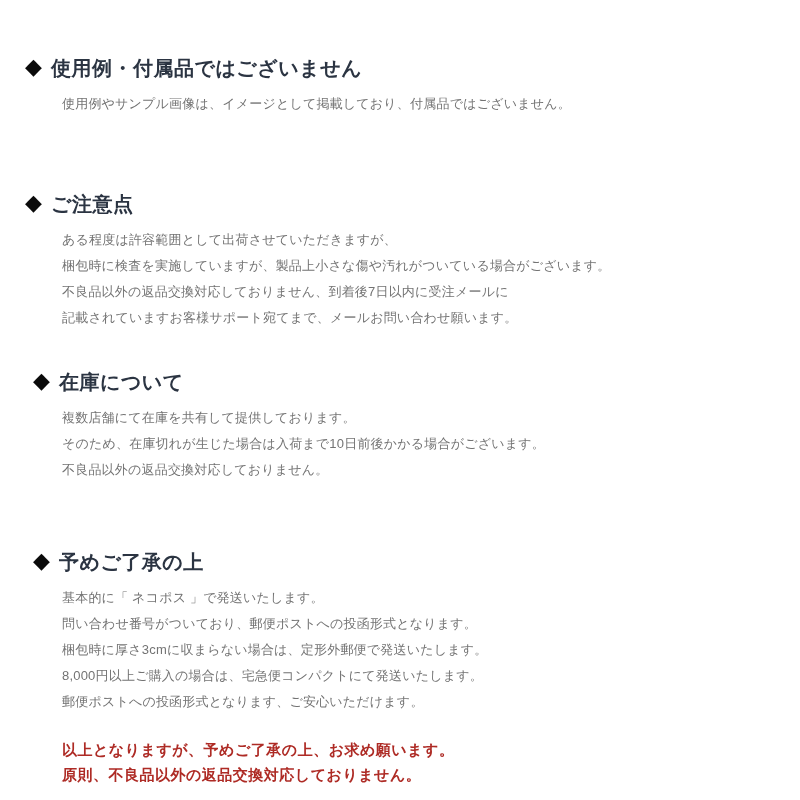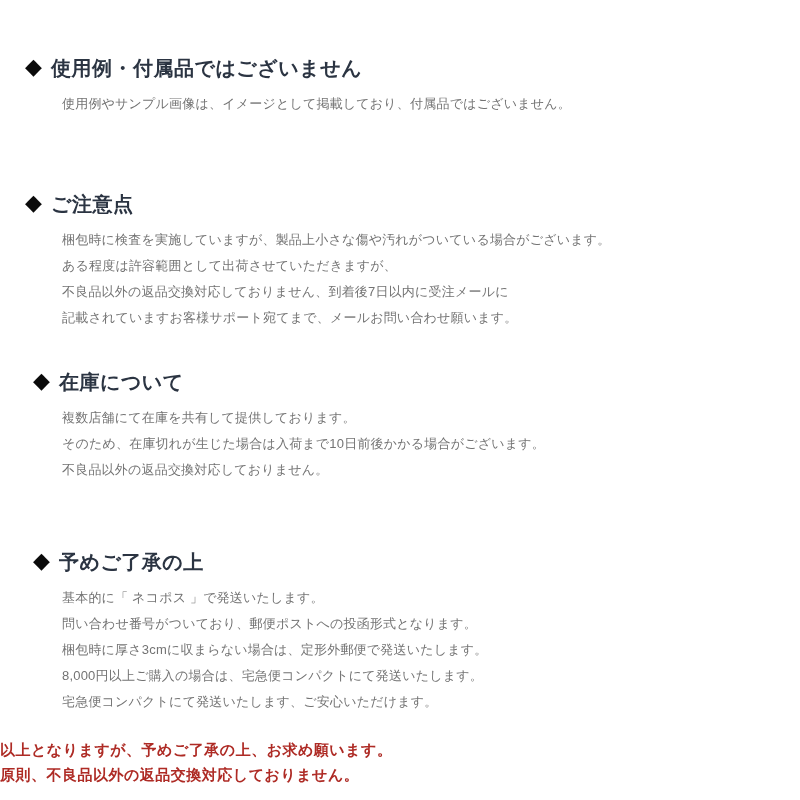--- a/index.html
+++ b/index.html
@@ -59,20 +59,21 @@
     color: #737373;
     letter-spacing: 0.2px;
     white-space: nowrap;
   }
   #section-sample-images { margin-top: 54px; }
   #section-cautions      { margin-top: 73px; }
   #section-stock         { margin-top: 37px; }
   #section-shipping      { margin-top: 65px; }
   .warning-note {
     margin-top: 22px;
+    padding-left: 62px;
   }
   .warning-note p {
     margin: 0;
     font-size: 15px;
     line-height: 25px;
     font-weight: 700;
     color: #ae2b25;
     letter-spacing: 0.5px;
     white-space: nowrap;
   }
@@ -91,22 +92,22 @@
       <p>使用例やサンプル画像は、イメージとして掲載しており、付属品ではございません。</p>
     </div>
   </div>
 
   <div class="section" id="section-cautions">
     <div class="sec-heading">
       <span class="diamond">◆</span>
       <h2 class="sec-title">ご注意点</h2>
     </div>
     <div class="sec-body">
+      <p>ある程度は許容範囲として出荷させていただきますが、</p>
       <p>梱包時に検査を実施していますが、製品上小さな傷や汚れがついている場合がございます。</p>
-      <p>ある程度は許容範囲として出荷させていただきますが、</p>
       <p>不良品以外の返品交換対応しておりません、到着後7日以内に受注メールに</p>
       <p>記載されていますお客様サポート宛てまで、メールお問い合わせ願います。</p>
     </div>
   </div>
 
   <div class="section indent" id="section-stock">
     <div class="sec-heading">
       <span class="diamond">◆</span>
       <h2 class="sec-title">在庫について</h2>
     </div>
@@ -120,21 +121,21 @@
   <div class="section indent" id="section-shipping">
     <div class="sec-heading">
       <span class="diamond">◆</span>
       <h2 class="sec-title">予めご了承の上</h2>
     </div>
     <div class="sec-body">
       <p>基本的に「 ネコポス 」で発送いたします。</p>
       <p>問い合わせ番号がついており、郵便ポストへの投函形式となります。</p>
       <p>梱包時に厚さ3cmに収まらない場合は、定形外郵便で発送いたします。</p>
       <p>8,000円以上ご購入の場合は、宅急便コンパクトにて発送いたします。</p>
-      <p>宅急便コンパクトにて発送いたします、ご安心いただけます。</p>
+      <p>郵便ポストへの投函形式となります、ご安心いただけます。</p>
     </div>
   </div>
 
   <div class="warning-note">
     <p>以上となりますが、予めご了承の上、お求め願います。</p>
     <p>原則、不良品以外の返品交換対応しておりません。</p>
   </div>
 
 </div>
 

